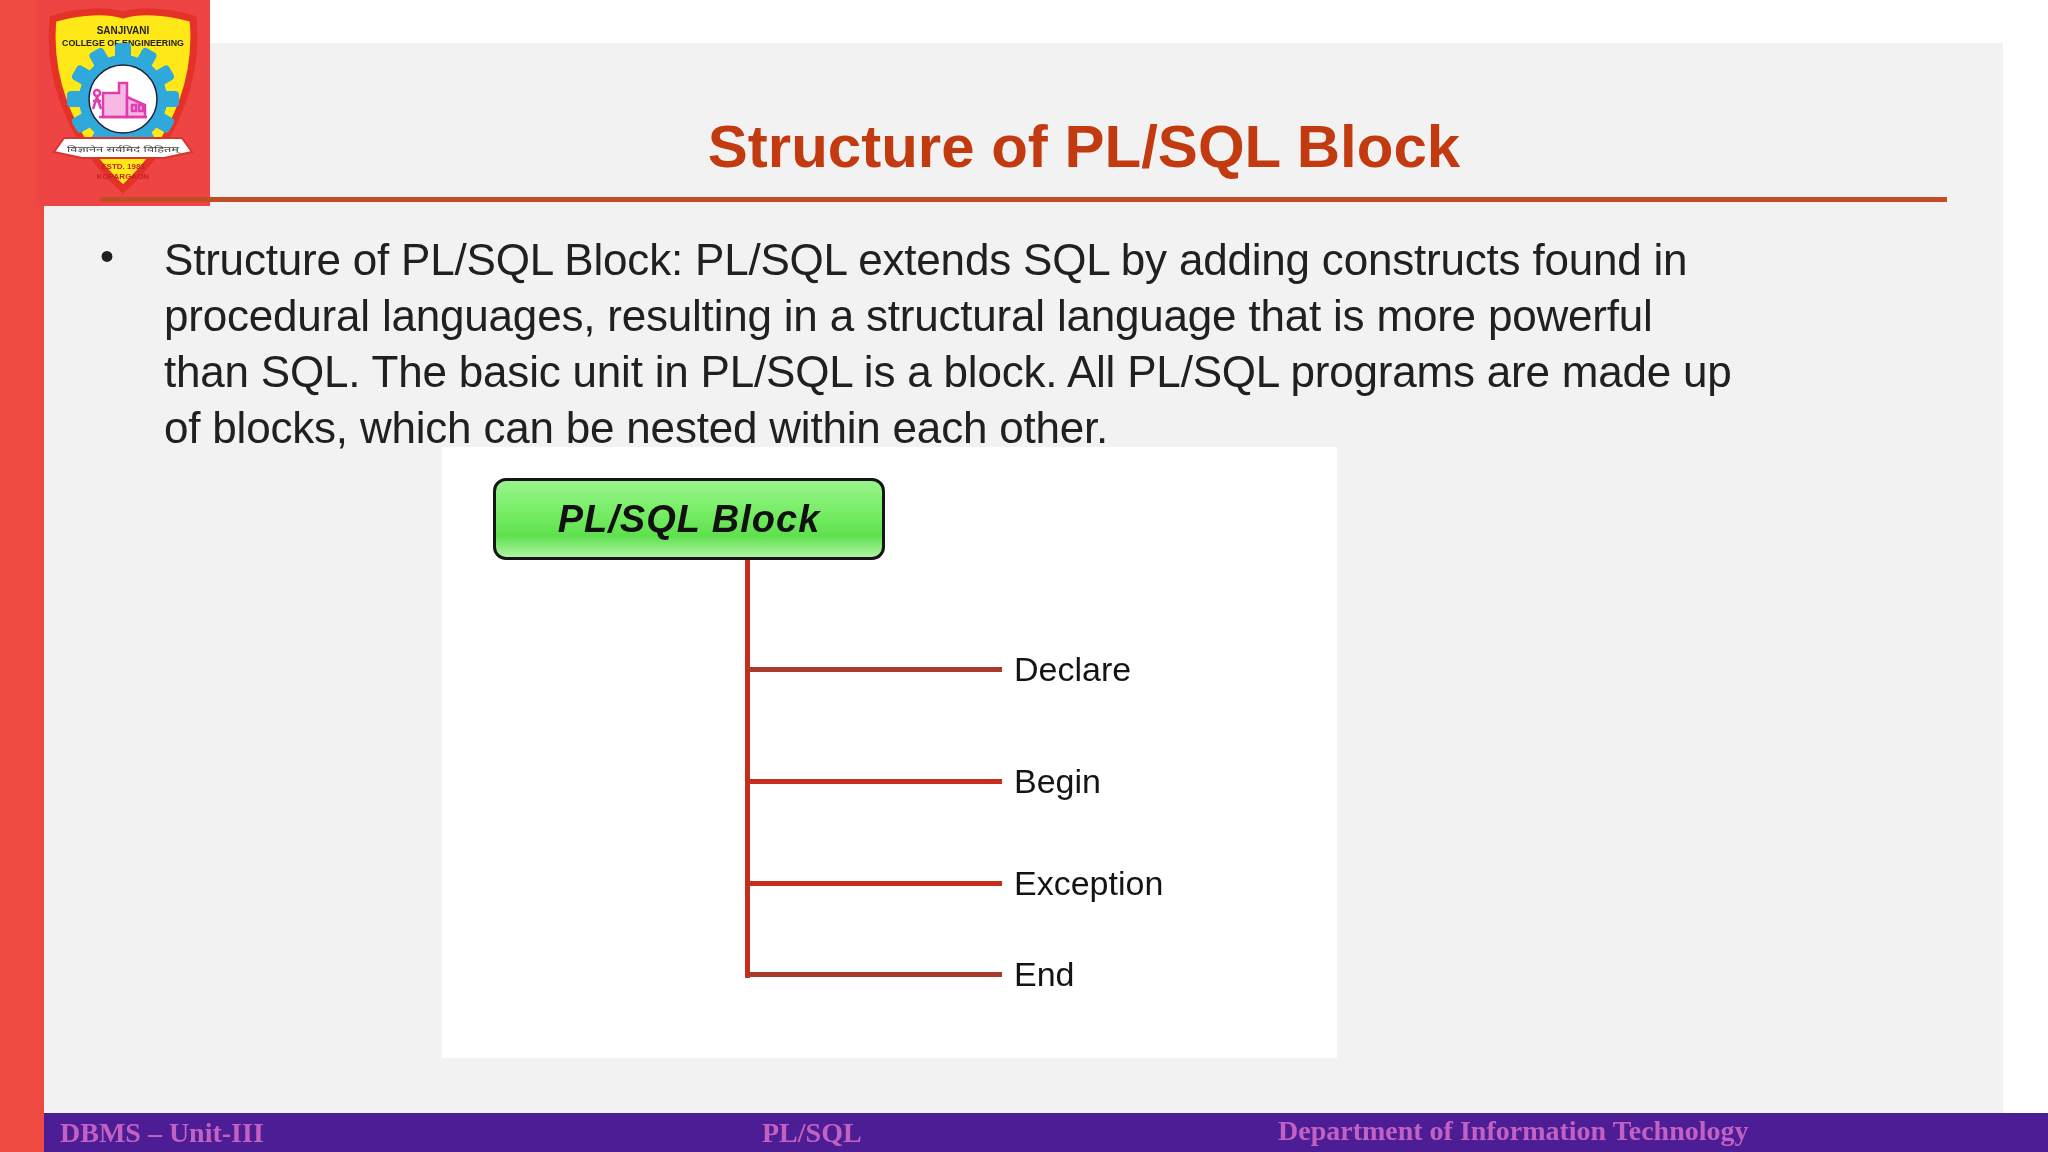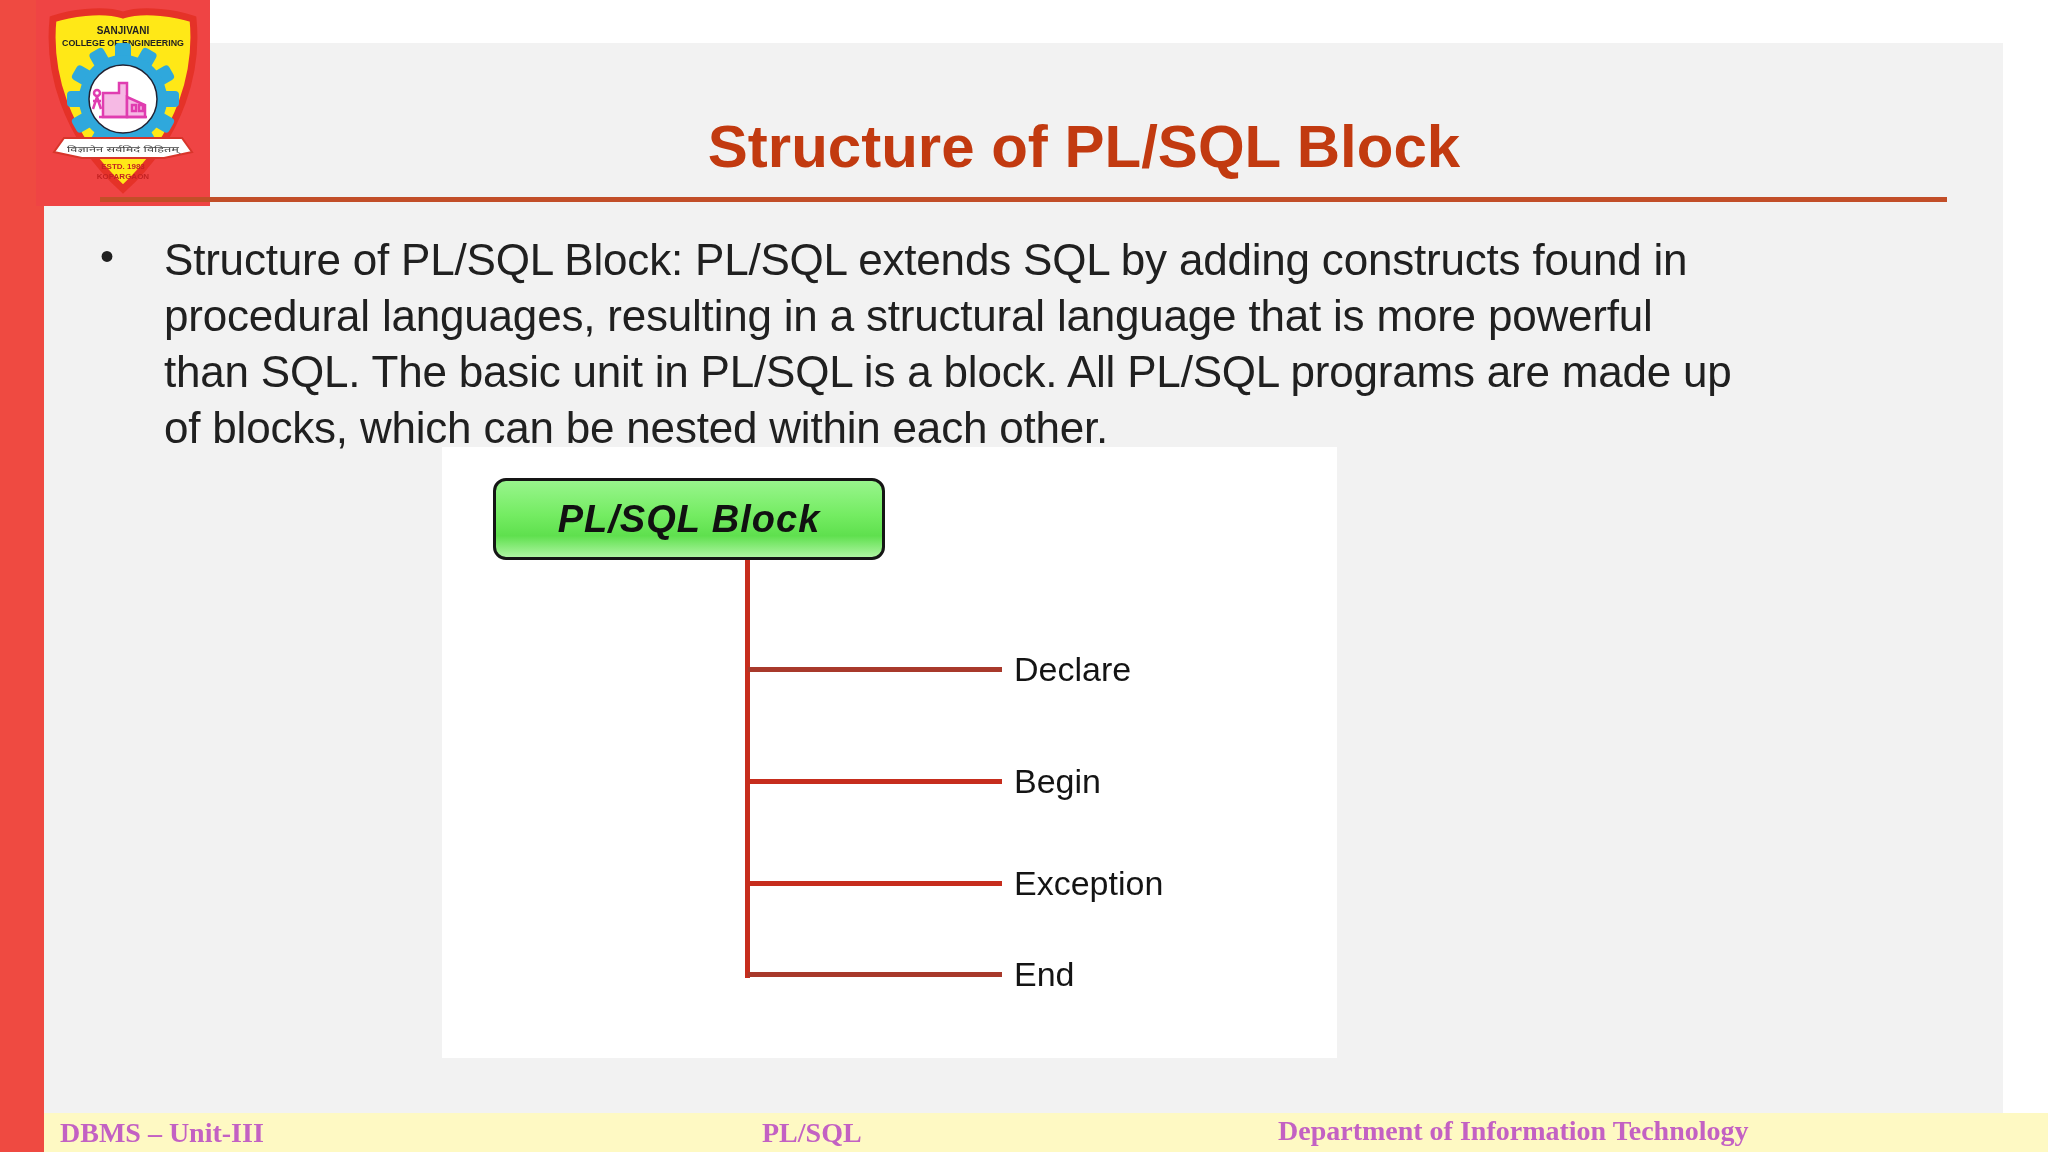--- a/index.html
+++ b/index.html
@@ -27,21 +27,21 @@
   .branch-label{position:absolute;left:572px;height:48px;line-height:48px;
                 font-size:34px;color:#141414;white-space:nowrap;}
   .b1 .branch-line{top:220px;background:#a8392b;}
   .b2 .branch-line{top:332px;background:#c62d1d;}
   .b3 .branch-line{top:434px;background:#c62d1d;}
   .b4 .branch-line{top:525px;background:#a8392b;}
   .b1 .branch-label{top:198px;}
   .b2 .branch-label{top:310px;}
   .b3 .branch-label{top:412px;}
   .b4 .branch-label{top:503px;}
-  .footer{position:absolute;left:44px;right:0;top:1113px;height:39px;background:#fef9c3;
+  .footer{position:absolute;left:44px;right:0;top:1113px;height:39px;background:#4c1d95;
           font-family:"Liberation Serif",serif;font-weight:bold;font-size:28px;color:#c361c3;}
   .footer .f-left{position:absolute;left:16px;top:4px;}
   .footer .f-center{position:absolute;left:718px;top:4px;}
   .footer .f-right{position:absolute;left:1234px;top:2px;}
 </style>
 </head>
 <body>
 
 <div class="slide">
 

